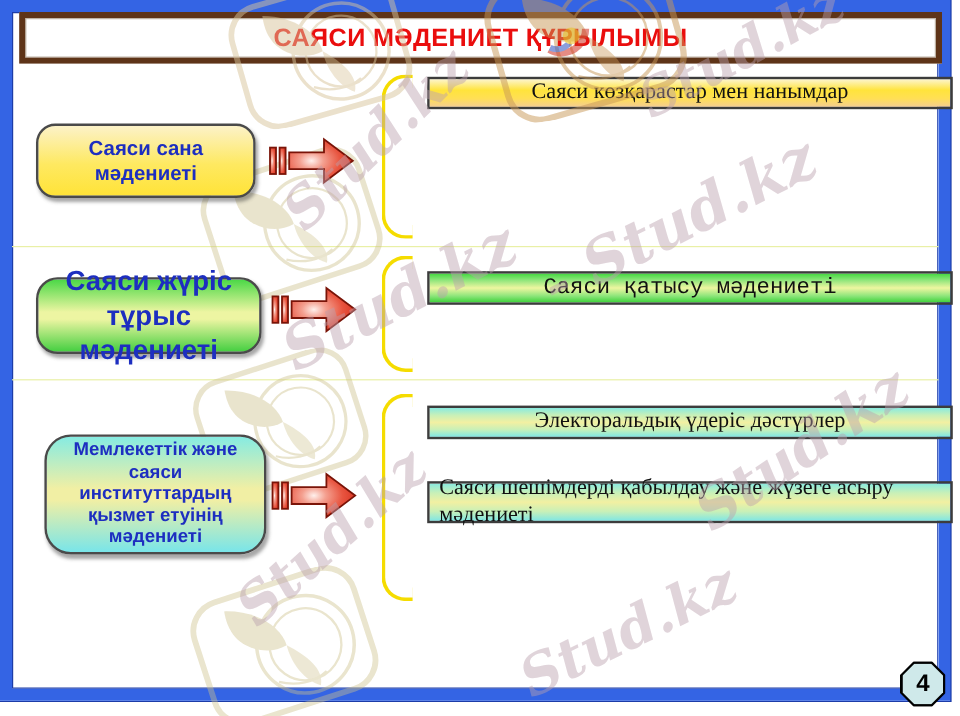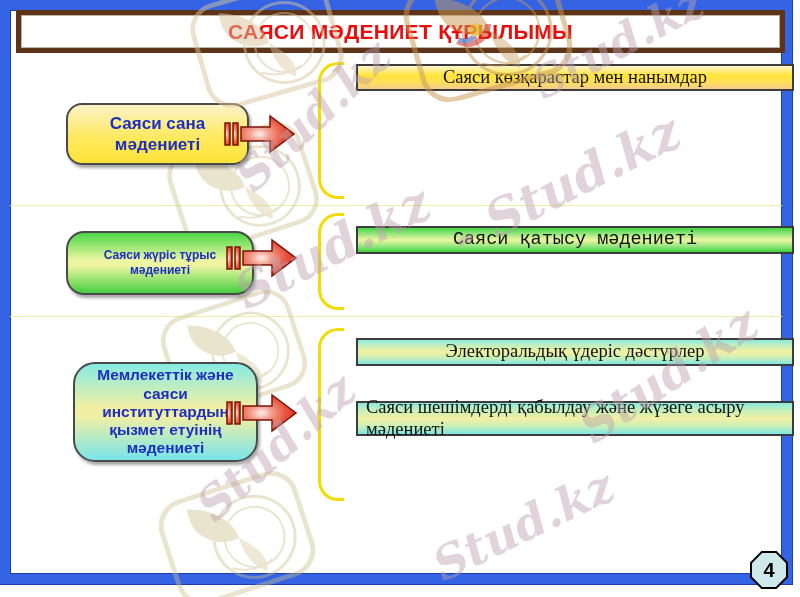--- a/index.html
+++ b/index.html
@@ -12,26 +12,26 @@
   .title-box{position:absolute;left:16px;top:10px;width:769px;height:43px;box-sizing:border-box;
              background:#ffffff;border:5px solid #5E3418;box-shadow:inset 0 0 0 1px #BDB2A4;
              display:flex;align-items:center;justify-content:center;z-index:5;}
   .title-text{position:relative;z-index:7;font-size:21px;font-weight:bold;color:#EA0D0D;
               letter-spacing:.3px;white-space:nowrap;}
   
   .divider{position:absolute;left:10px;width:772px;height:1px;background:#E9F0A6;z-index:1;}
   
   .src{position:absolute;box-sizing:border-box;border:2px solid #4A4A4A;
        box-shadow:2px 3px 3px rgba(60,60,60,.45);display:flex;align-items:center;justify-content:center;
-       text-align:center;font-weight:bold;color:#1D2EC0;z-index:5;margin-left:36px;}
+       text-align:center;font-weight:bold;color:#1D2EC0;z-index:5;}
   .src-yellow{background:linear-gradient(180deg,#FCF2C8 0%,#FEE961 55%,#FFE338 100%);}
   .src-green {background:linear-gradient(180deg,#4BD847 0%,#EDF5A2 45%,#EDF5A2 55%,#45CF41 100%);}
   .src-cyan  {background:linear-gradient(180deg,#86EBE2 0%,#F1EFA4 45%,#F1EFA4 55%,#79E5E9 100%);}
   #src1{left:30px;top:103px;width:183px;height:62px;border-radius:16px;font-size:17px;line-height:1.25;padding:0 28px;}
-  #src2{left:30px;top:231px;width:188px;height:64px;border-radius:18px;font-size:12px;line-height:1.25;padding:2px 10px;}
+  #src2{left:30px;top:231px;width:188px;height:64px;border-radius:18px;font-size:23px;line-height:1.25;padding:2px 10px;}
   #src3{left:37px;top:362px;width:185px;height:100px;border-radius:22px;font-size:15.5px;line-height:1.18;padding:0 20px;}
   
   .arrow{position:absolute;z-index:5;}
   
   .bracket{position:absolute;left:318px;width:26px;box-sizing:border-box;z-index:4;
            border-left:3px solid #F5DC00;border-top:3px solid #F5DC00;border-bottom:3px solid #F5DC00;
            border-radius:20px 0 0 20px;}
   #br1{top:62px;height:137px;} #br2{top:213px;height:97px;} #br3{top:328px;height:173px;}
   
   .tgt{position:absolute;left:356px;width:438px;box-sizing:border-box;border:2px solid #3C3C3C;

